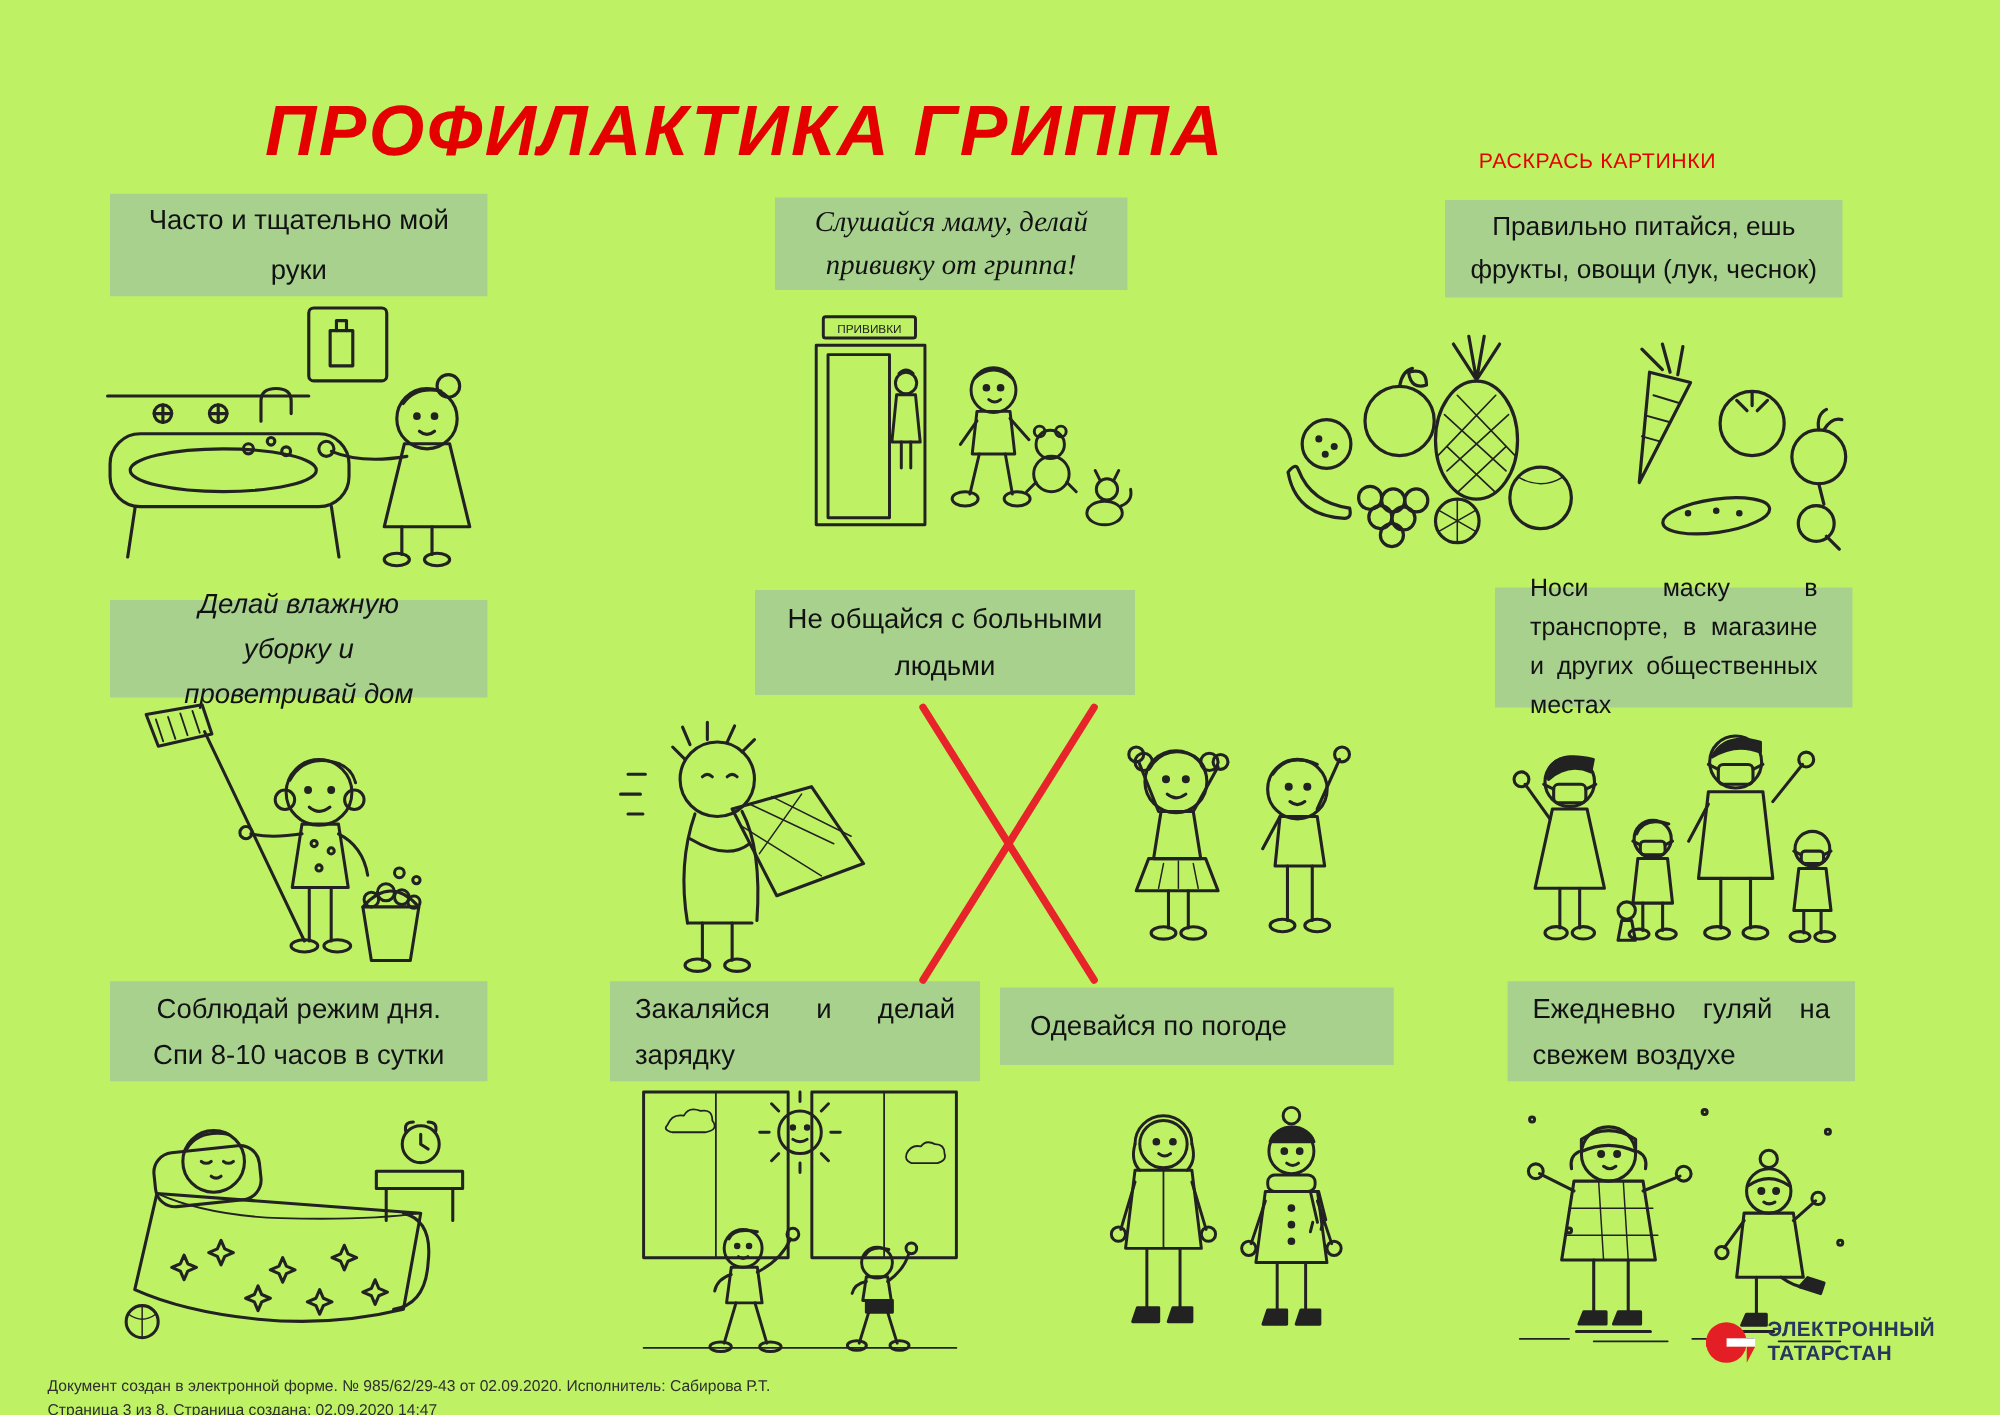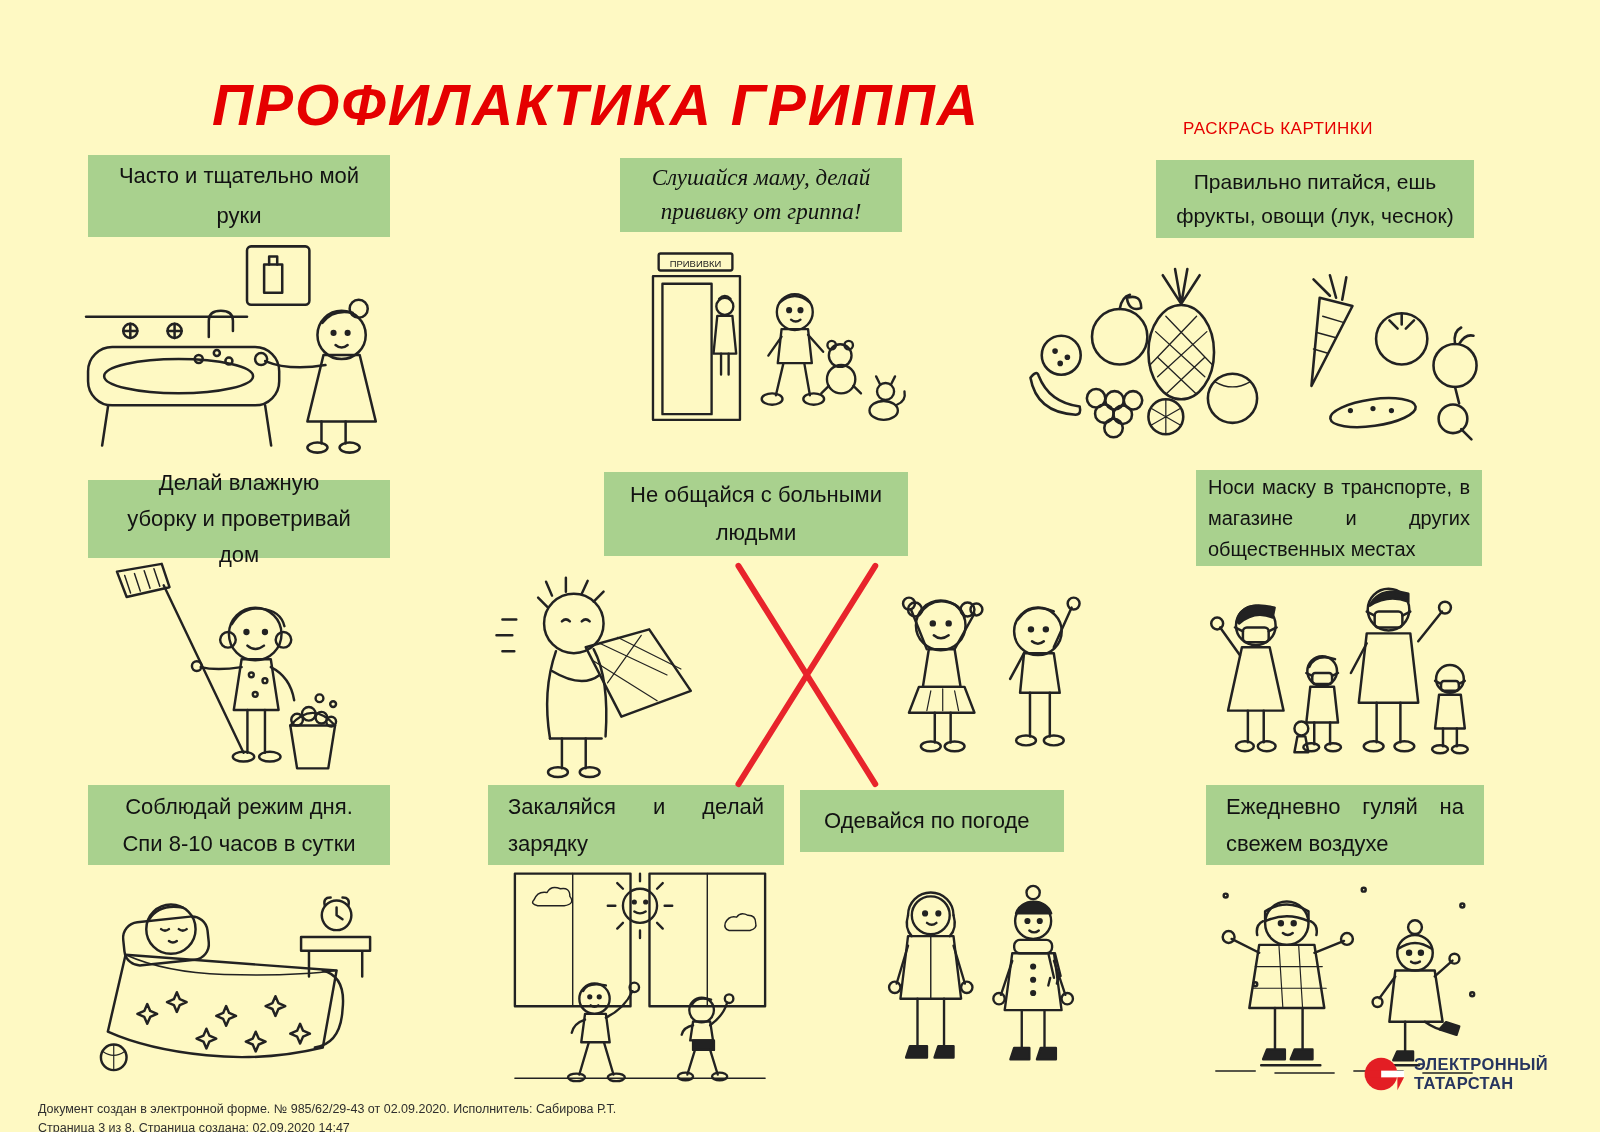--- a/index.html
+++ b/index.html
@@ -1,17 +1,17 @@
 <!DOCTYPE html>
 <html><head>
 <meta charset="utf-8">
 <style>
   html,body { margin:0; padding:0; background:#ffffff; }
   .page {
-    position:relative; width:1600px; height:1132px; background:#fef9c3;
+    position:relative; width:1600px; height:1132px; background:#bef264;
     font-family:"Liberation Sans", sans-serif; overflow:hidden; color:#111;
   }
   .title {
     position:absolute; left:212px; top:72px; margin:0;
     font-size:57px; font-weight:bold; font-style:italic;
     color:#e50000; letter-spacing:2px; white-space:nowrap;
   }
   .subtitle {
     position:absolute; left:1183px; top:119px;
     font-size:17px; font-weight:normal; color:#e50000; letter-spacing:0.5px;
@@ -26,30 +26,30 @@
   .c-left span { text-align:left; }
 
   .lb1  { left:88px;  top:155px; width:302px; height:82px; padding:16px 30px; }
   .lb1 span { line-height:40px; }
   .lb2  { left:620px; top:158px; width:282px; height:74px; padding:0 14px;
           font-family:"Liberation Serif", serif; font-style:italic; font-size:23px; }
   .lb2 span { line-height:34px; }
   .lb3  { left:1156px; top:160px; width:318px; height:78px; padding:0 18px; font-size:21px; }
   .lb3 span { line-height:34px; }
   .lb4  { left:88px;  top:480px; width:302px; height:78px; padding:0 38px; }
-  .lb4 span { line-height:36px; }
+  .lb4 span { line-height:36px;font-style:italic; }
   .lb5  { left:604px; top:472px; width:304px; height:84px; padding:0 18px; }
   .lb5 span { line-height:38px; }
-  .lb6  { left:1196px; top:470px; width:286px; height:96px; padding:4px 12px; font-size:20px; }
+  .lb6  { left:1196px; top:470px; width:286px; height:96px; padding:4px 28px; font-size:20px; }
   .lb6 span { line-height:31px; }
   .lb7  { left:88px;  top:785px; width:302px; height:80px; padding:12px 26px; }
   .lb7 span { line-height:37px; }
   .lb8  { left:488px; top:785px; width:296px; height:80px; padding:0 20px; }
   .lb8 span { line-height:37px; }
-  .lb9  { left:800px; top:790px; width:264px; height:62px; padding:0 24px; }
+  .lb9  { left:800px; top:790px; width:315px; height:62px; padding:0 24px; }
   .lb10 { left:1206px; top:785px; width:278px; height:80px; padding:0 20px; }
   .lb10 span { line-height:37px; }
 
   .illus { position:absolute; }
   .illus svg { display:block; width:100%; height:100%; }
 
   .i1  { left:78px;   top:238px; width:332px; height:222px; }
   .i2  { left:628px;  top:244px; width:292px; height:208px; }
   .i3  { left:1012px; top:244px; width:482px; height:206px; }
   .i4  { left:95px;   top:558px; width:262px; height:224px; }

